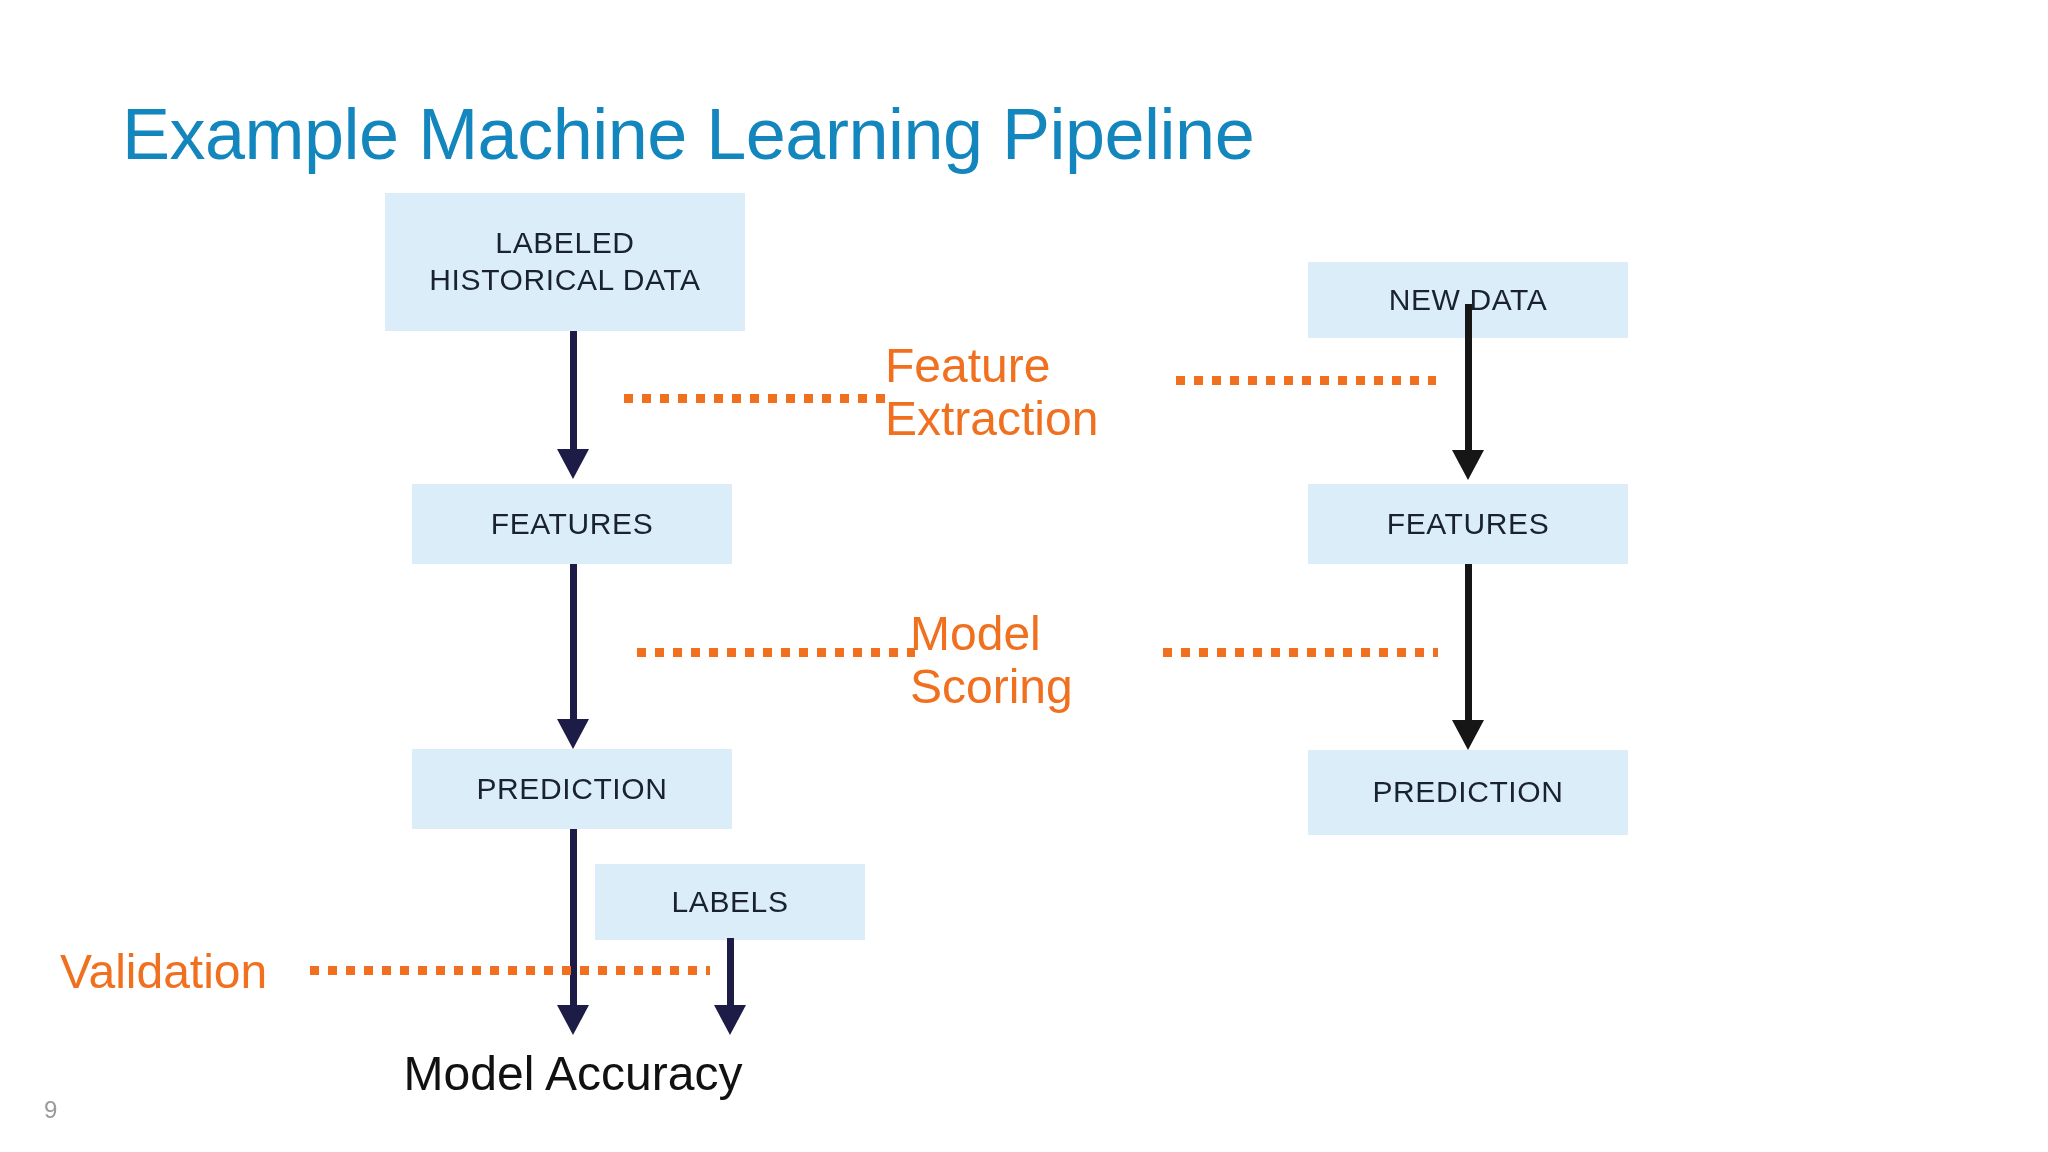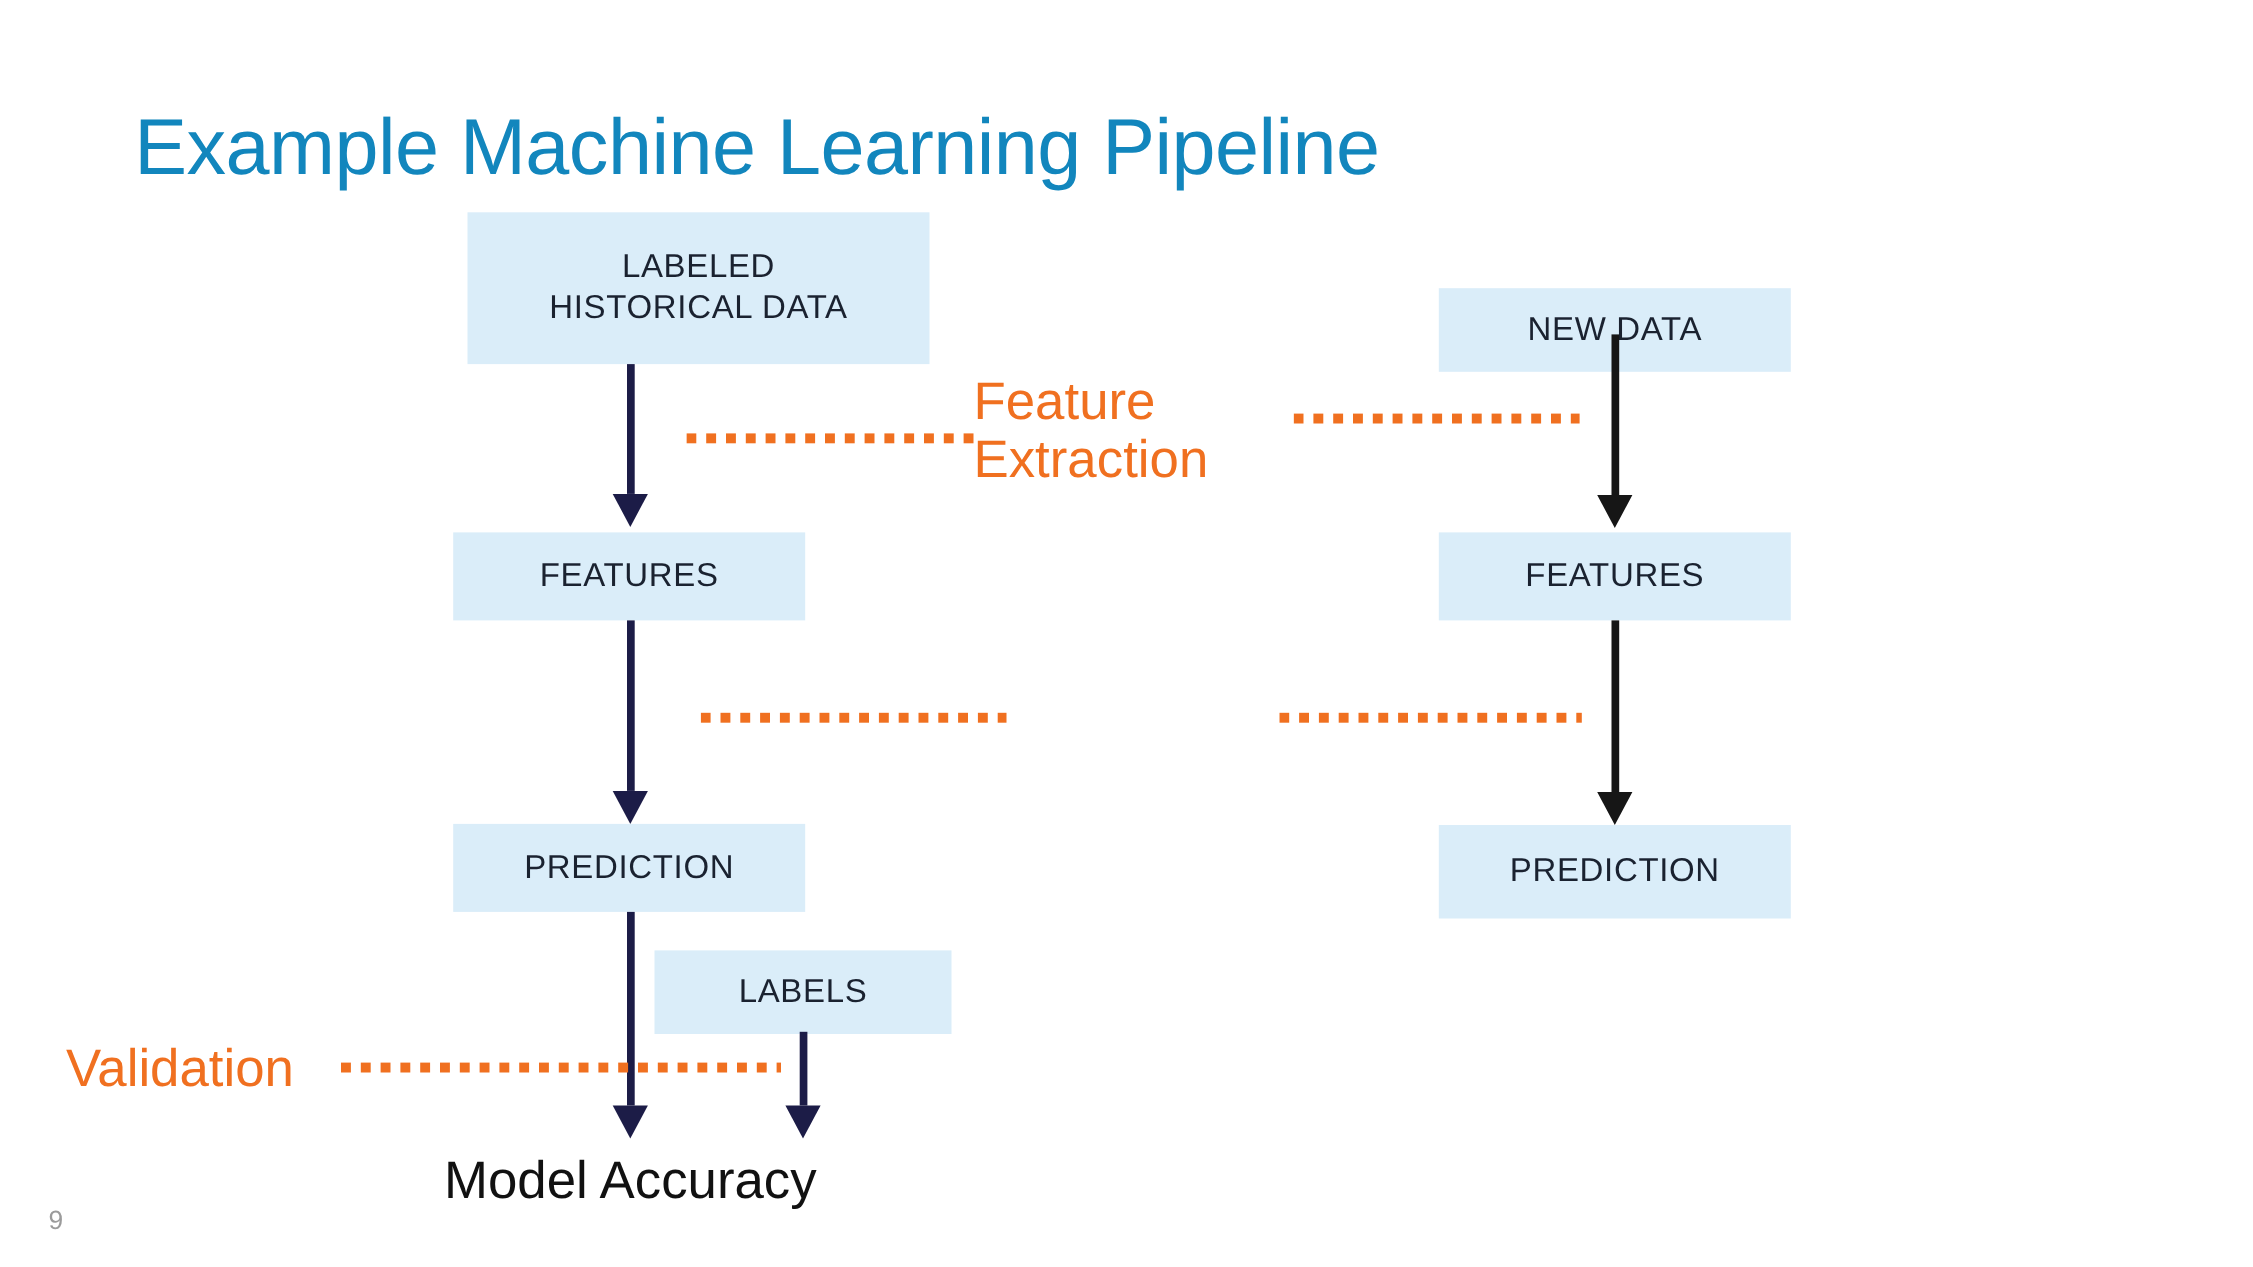--- a/index.html
+++ b/index.html
@@ -124,21 +124,21 @@
     font-family: "Liberation Sans", sans-serif;
   }
 </style>
 </head>
 <body>
 
 <div id="slide">
 
   <div id="slide-title">Example Machine Learning Pipeline</div>
 
-  <div class="node-box" style="left:385px; top:193px; width:420px; height:138px;margin-left:40px;">
+  <div class="node-box" style="left:385px; top:193px; width:360px; height:138px;">
     <span class="box-text">LABELED
 HISTORICAL DATA</span>
   </div>
 
   <div class="arrow navy" style="left:573px; top:331px; height:148px;">
     <div class="shaft" style="height:118px;"></div>
     <div class="head"></div>
   </div>
 
   <div class="node-box" style="left:412px; top:484px; width:320px; height:80px;">
@@ -192,20 +192,22 @@
 
   <div class="dotted-line" style="left:624px; top:394px; width:265px;"></div>
 
   <div class="stage-label" style="left:885px; top:340px; width:270px;">Feature
 Extraction</div>
 
   <div class="dotted-line" style="left:1176px; top:376px; width:260px;"></div>
 
   <div class="dotted-line" style="left:637px; top:648px; width:278px;"></div>
 
+  <div class="stage-label" style="left:910px; top:608px; width:225px;">Model
+Scoring</div>
 
   <div class="dotted-line" style="left:1163px; top:648px; width:275px;"></div>
 
   <div class="stage-label left-aligned" style="left:60px; top:946px;">Validation</div>
 
   <div class="dotted-line" style="left:310px; top:966px; width:400px;"></div>
 
   <div id="outcome-text">Model Accuracy</div>
 
   <div id="slide-number">9</div>

